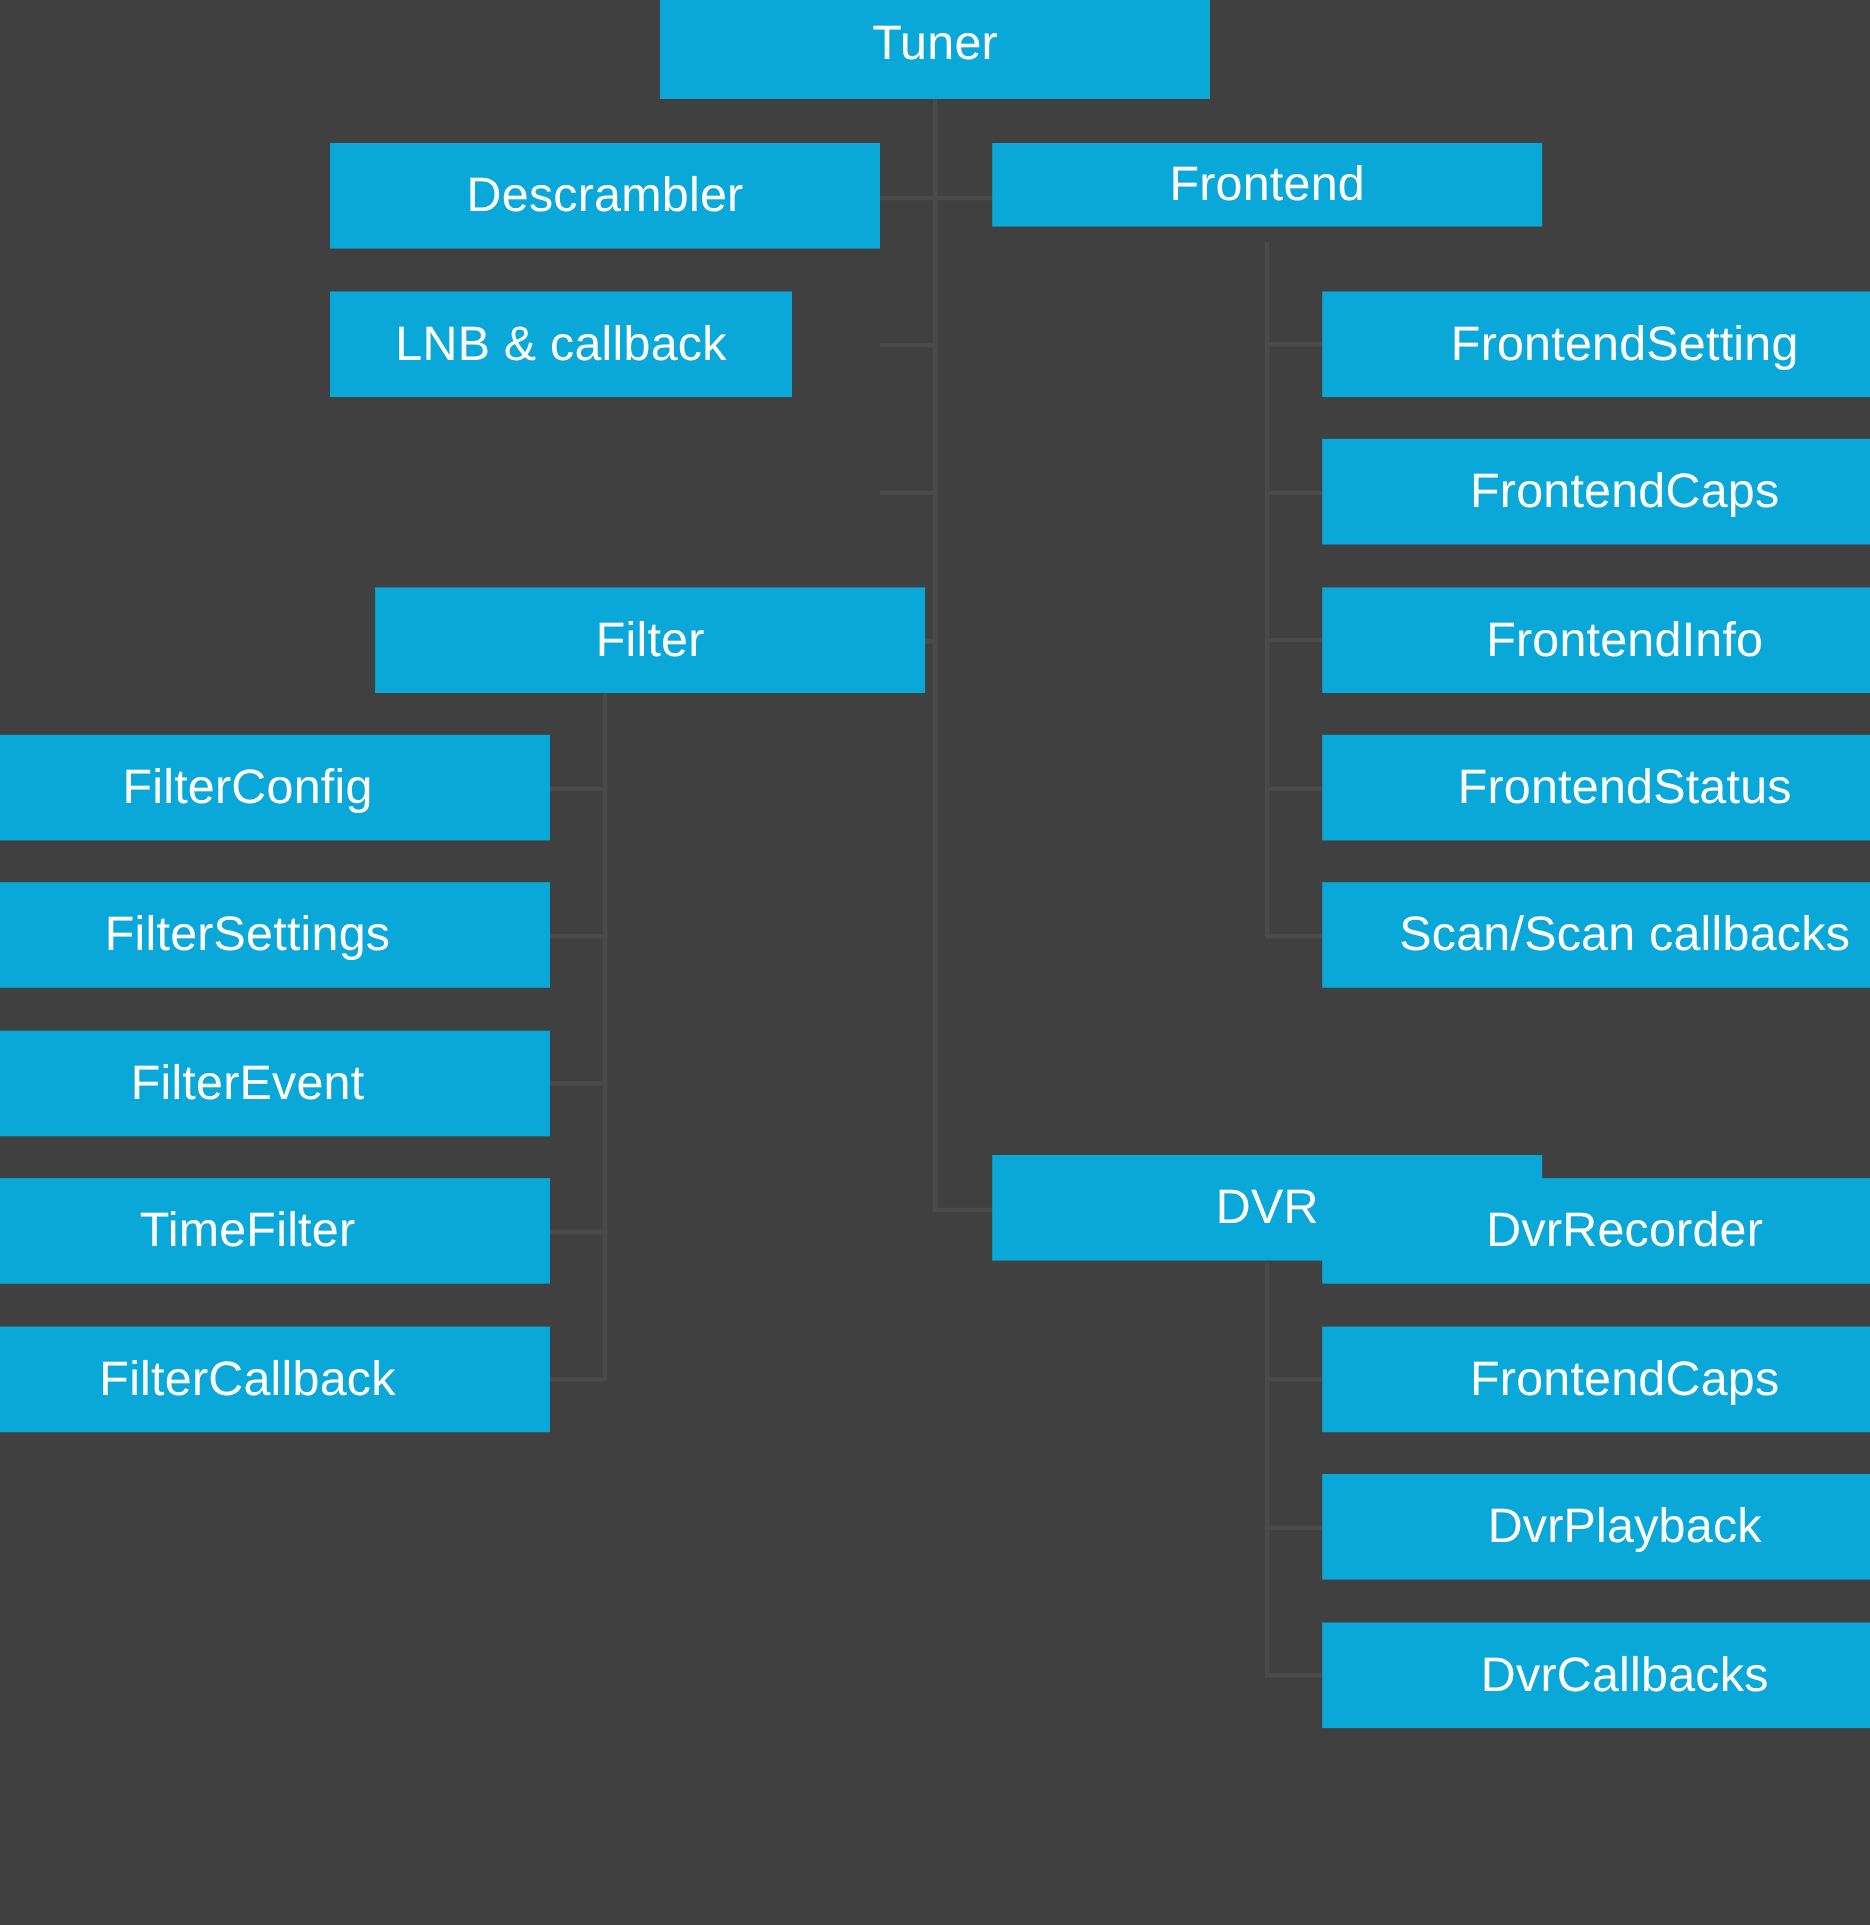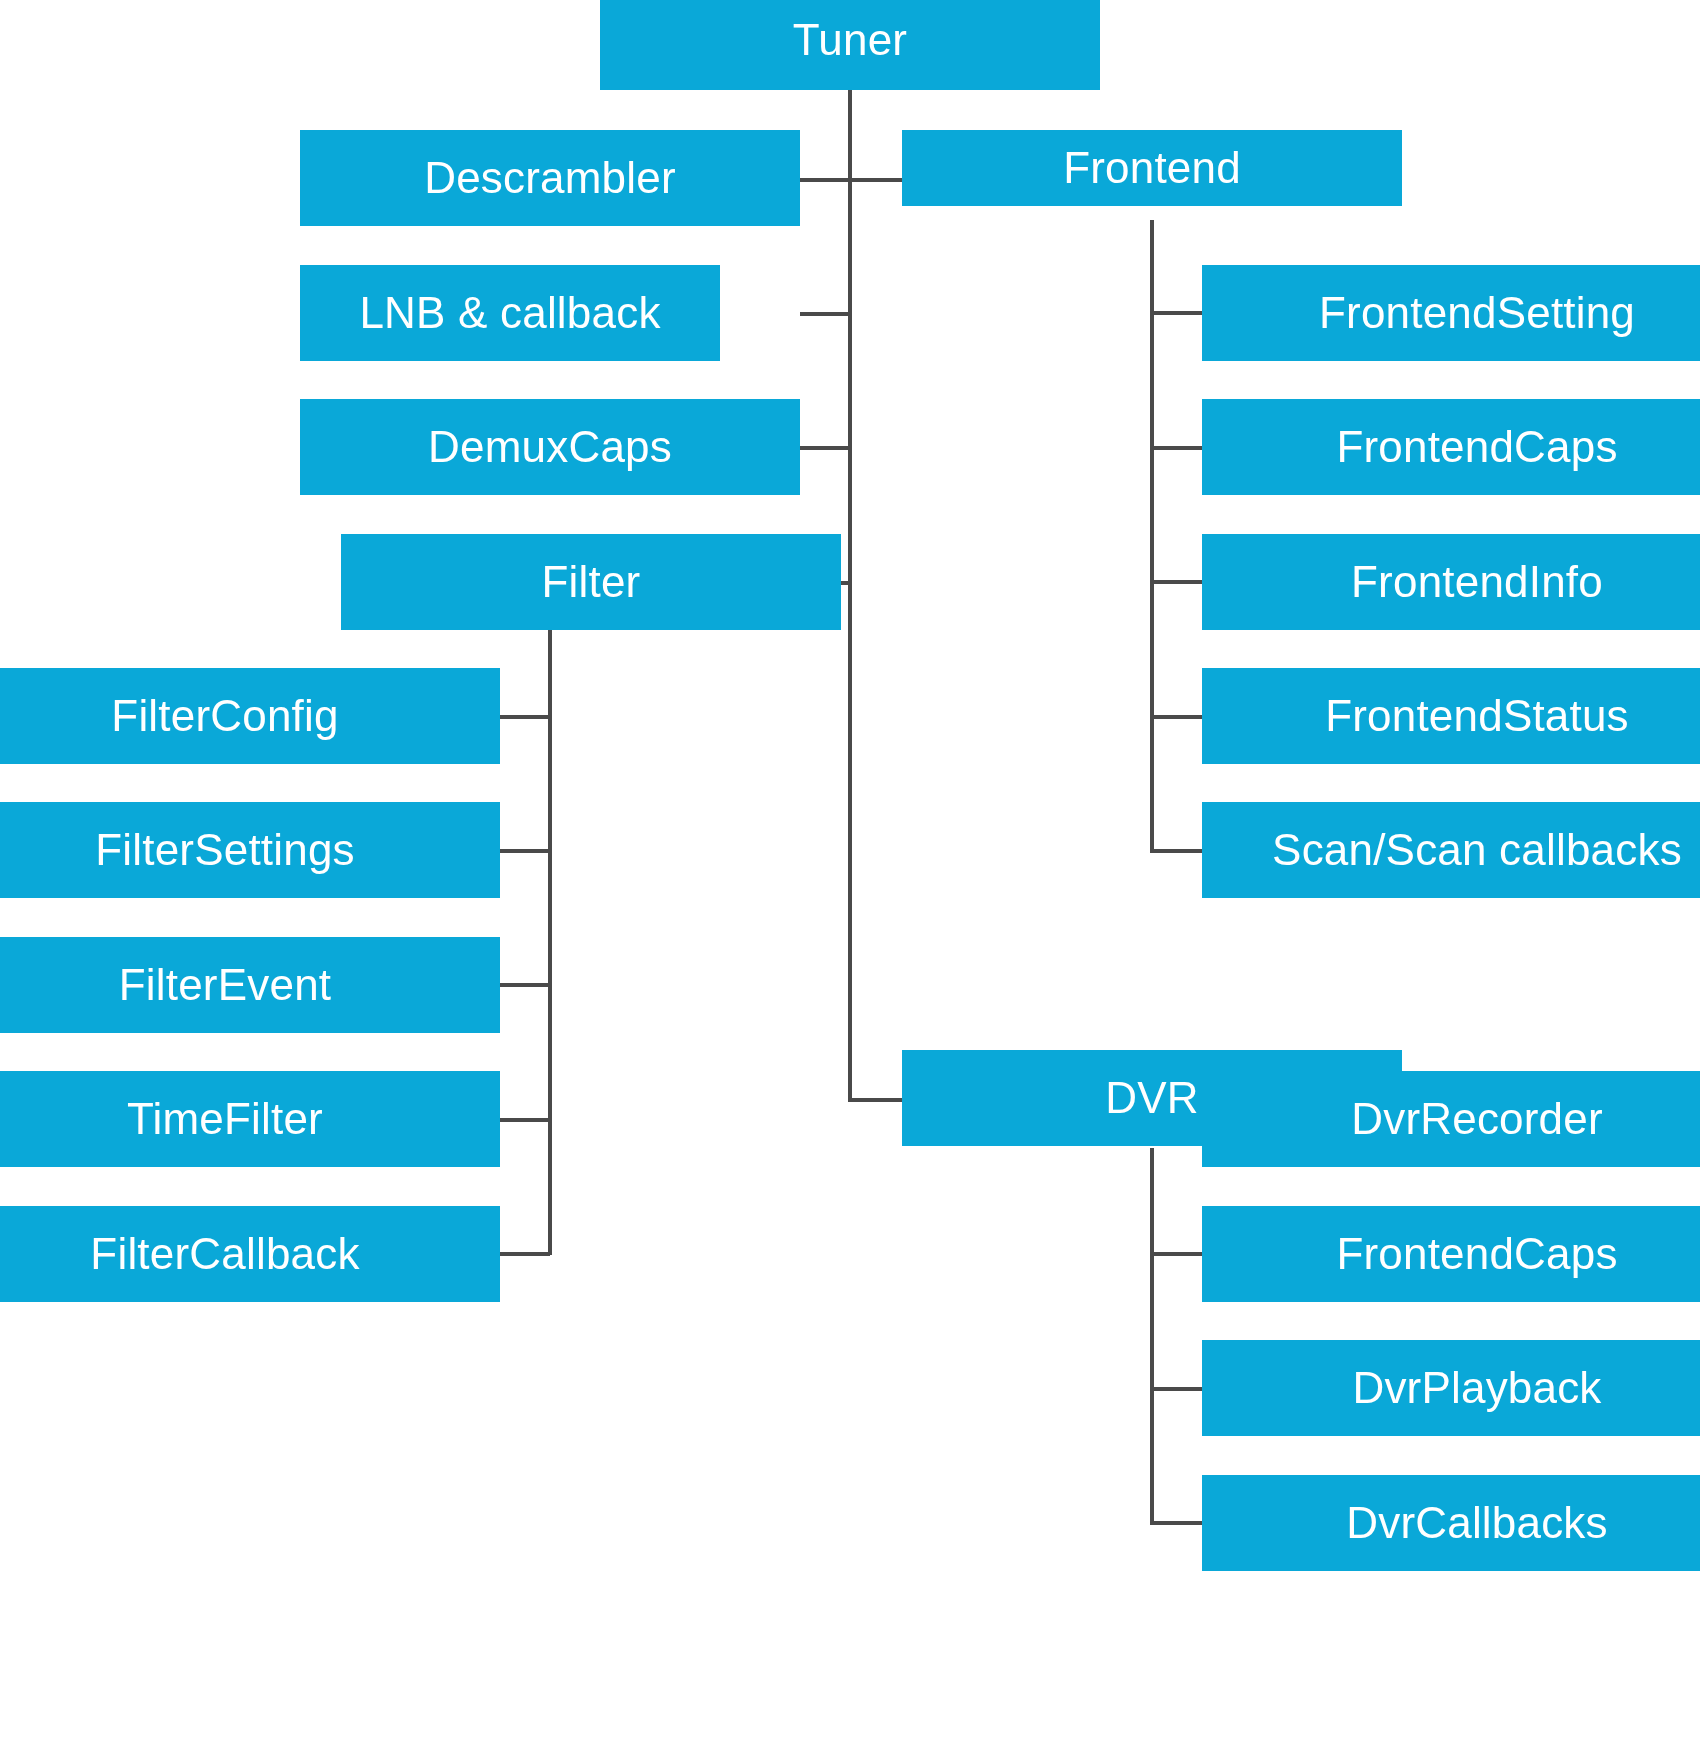--- a/index.html
+++ b/index.html
@@ -4,21 +4,21 @@
 <style>
   html, body {
     margin: 0;
     padding: 0;
     background: #000000;
   }
   #canvas {
     position: relative;
     width: 1700px;
     height: 1750px;
-    background: #ffffff;
+    background: #404040;
     overflow: hidden;
     font-family: "Liberation Sans", sans-serif;
   }
   .node {
     position: absolute;
     background: #0aa8d8;
     color: #ffffff;
     display: flex;
     align-items: center;
     justify-content: center;
@@ -84,23 +84,20 @@
   </div>
 
   <div class="node" style="left:300px; top:130px; width:500px; height:96px;">
     <span class="node-label">Descrambler</span>
   </div>
 
   <div class="node" style="left:300px; top:265px; width:420px; height:96px;">
     <span class="node-label">LNB &amp; callback</span>
   </div>
 
-  <div class="node" style="left:300px; top:399px; width:500px; height:96px;">
-    <span class="node-label">DemuxCaps</span>
-  </div>
 
   <div class="node" style="left:300px; top:534px; width:500px; height:96px;margin-left:41px;">
     <span class="node-label">Filter</span>
   </div>
 
   <div class="node" style="left:902px; top:130px; width:500px; height:76px;">
     <span class="node-label">Frontend</span>
   </div>
 
   <div class="node" style="left:902px; top:1050px; width:500px; height:96px;">

